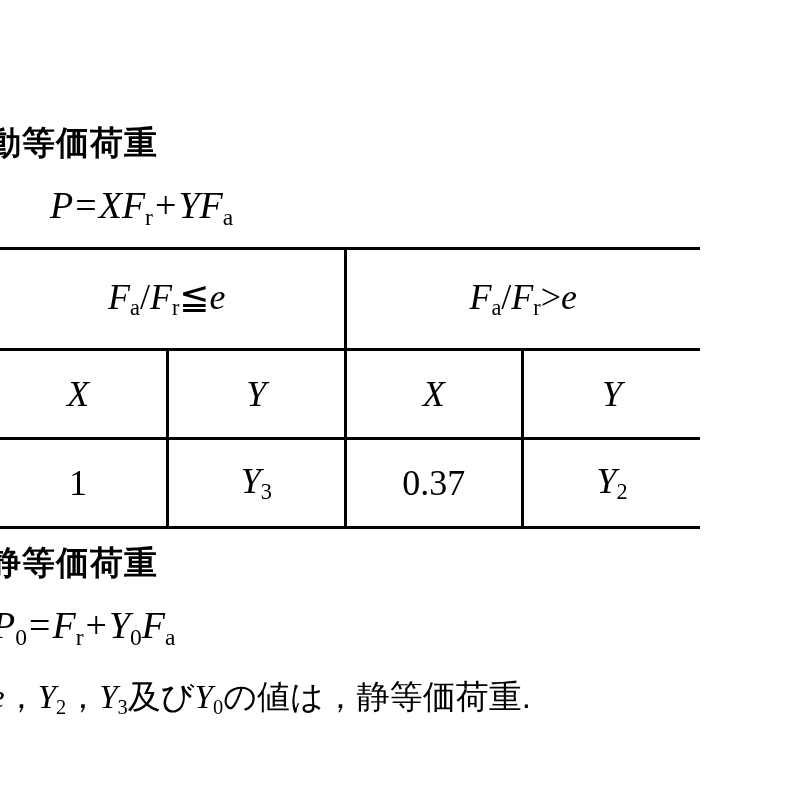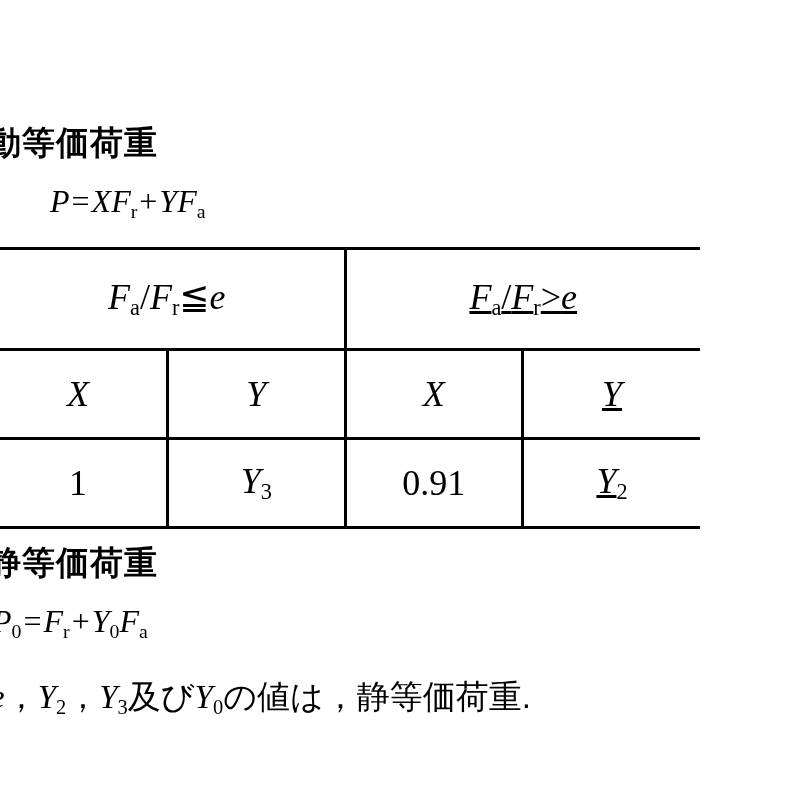--- a/index.html
+++ b/index.html
@@ -32,21 +32,21 @@
     white-space: nowrap;
     color: #000;
   }
   #dyn-heading { left: -12px; top: 96px; }
   #static-heading { left: -12px; top: 516px; }
 
   
   .formula {
     position: absolute;
     font-family: "Liberation Serif", serif;
-    font-size: 32px;
+    font-size: 38px;
     font-style: italic;
     white-space: nowrap;
     color: #000;
   }
   #dyn-formula { left: 50px; top: 158px; }
   #static-formula { left: -8px; top: 578px; }
   #note-line {
     position: absolute;
     left: -10px;
     top: 650px;
@@ -80,21 +80,21 @@
     vertical-align: middle;
     font-family: "Liberation Serif", serif;
     font-size: 36px;
     padding: 0;
     background: #fff;
   }
   #load-table tr.head-row td { height: 98px; }
   #load-table tr.sym-row  td { height: 86px; }
   #load-table tr.val-row  td { height: 86px; }
   #load-table td.no-left  { border-left: none; }
-  #load-table td.no-right { border-right: none; text-decoration: underline; }
+  #load-table td.no-right { border-right: none; }
   .cell-italic { font-style: italic; }
   .cell-upright { font-style: normal; }
 </style>
 </head>
 <body>
 
 <div class="page">
 
   <div class="section-heading" id="dyn-heading">動等価荷重</div>
 
@@ -119,21 +119,21 @@
       <td class="cell-italic no-right">Y</td>
     </tr>
     <tr class="val-row">
       <td class="no-left">
         <span class="cell-upright">1</span>
       </td>
       <td>
         <span class="cell-italic">Y</span><sub>3</sub>
       </td>
       <td>
-        <span class="cell-upright">0.91</span>
+        <span class="cell-upright">0.37</span>
       </td>
       <td class="no-right">
         <span class="cell-italic">Y</span><sub>2</sub>
       </td>
     </tr>
   </tbody>
     </table>
 
   <div class="section-heading" id="static-heading">静等価荷重</div>
 

